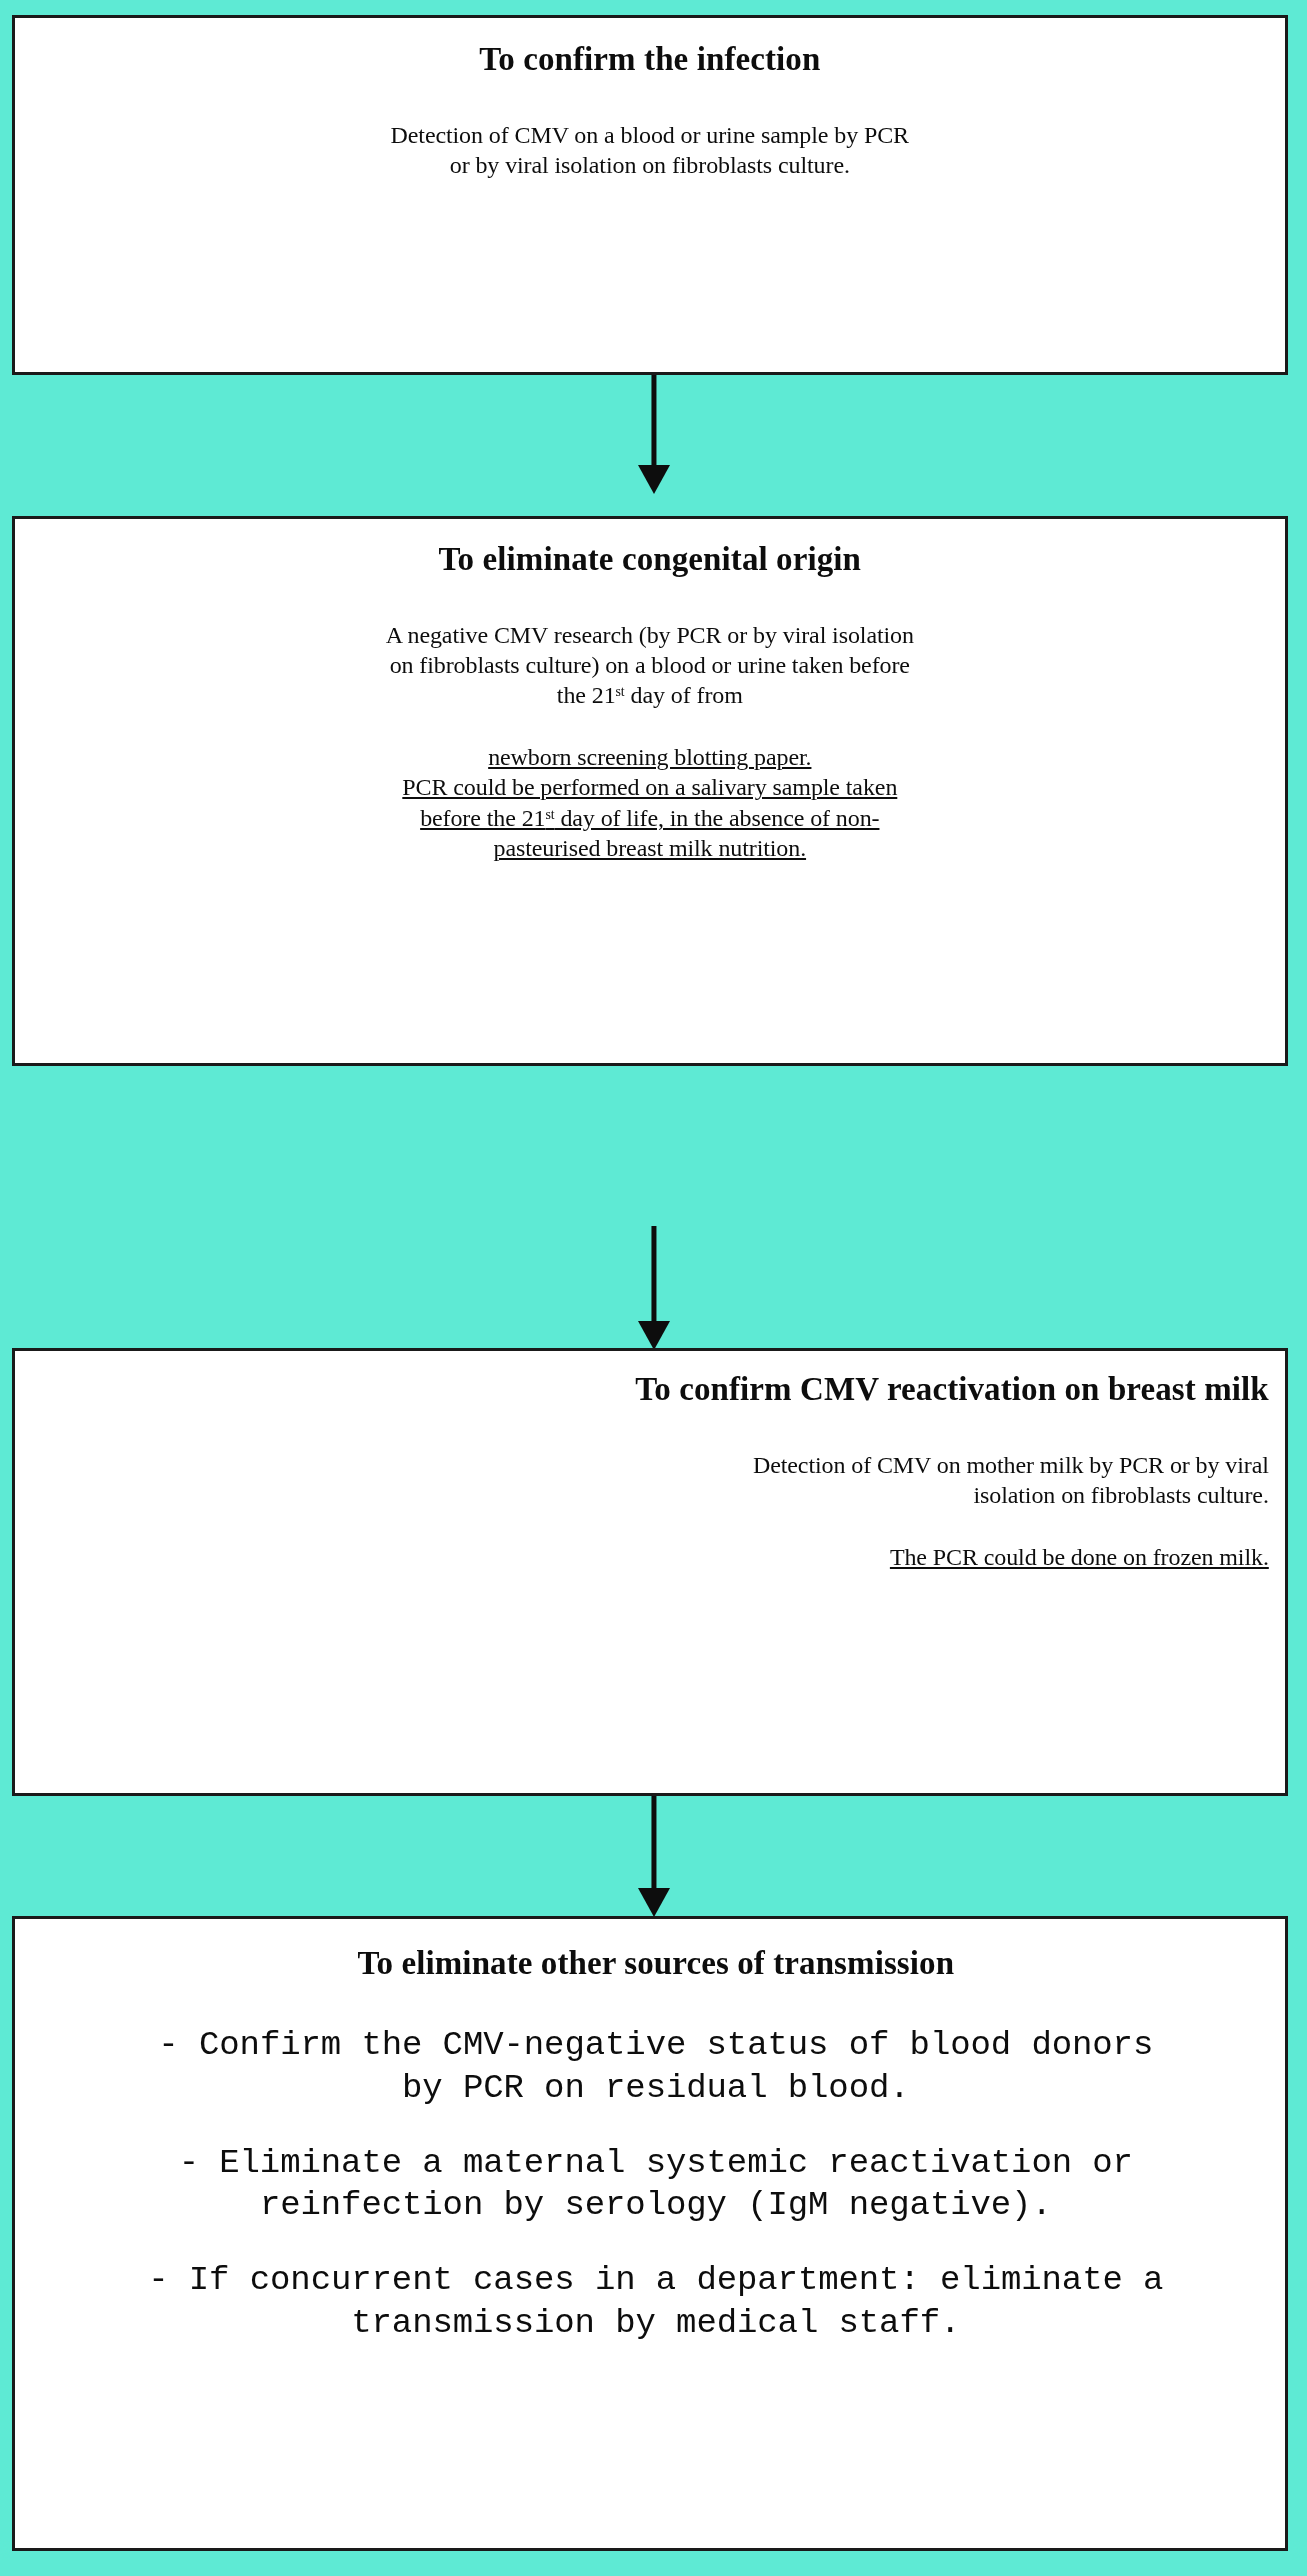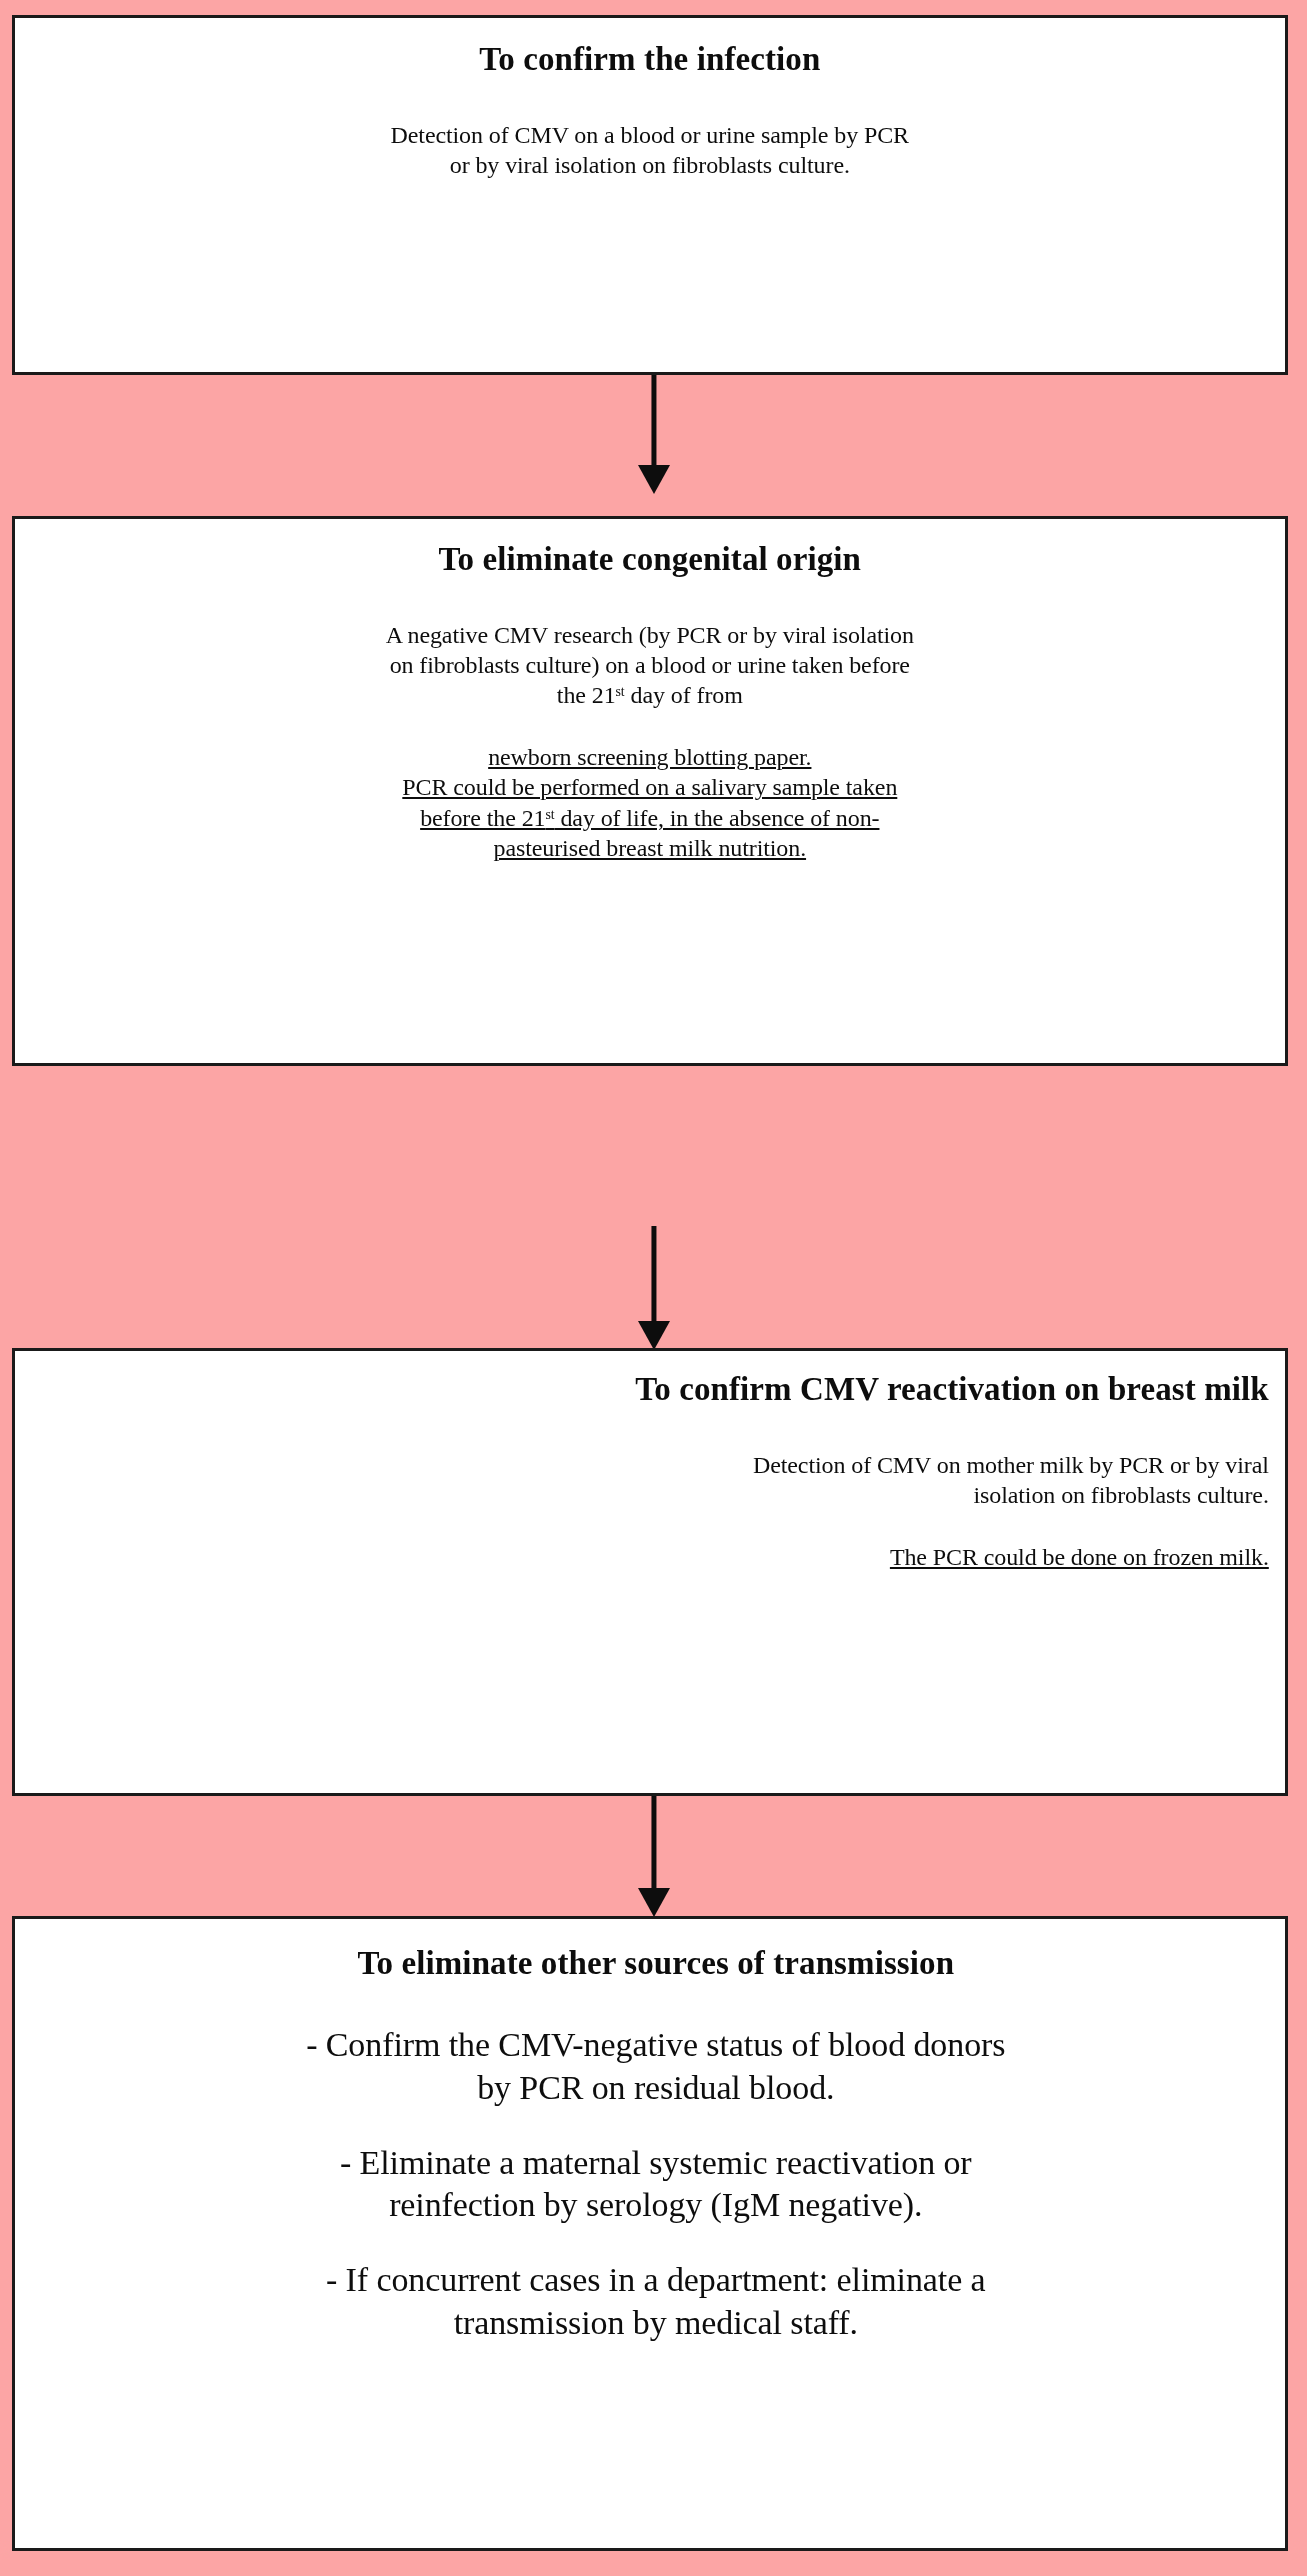--- a/index.html
+++ b/index.html
@@ -11,21 +11,21 @@
   body {
     font-family: "Liberation Serif", "DejaVu Serif", serif;
     color: #0d0d0d;
     -webkit-font-smoothing: antialiased;
   }
 
   #page {
     position: relative;
     width: 1307px;
     height: 2576px;
-    background: #fca5a5;
+    background: #5eead4;
     overflow: hidden;
   }
 
   
   .flow-box {
     position: absolute;
     left: 11.8px;
     width: 1276px;              
     box-sizing: border-box;
     border: 3.7px solid #1a1a1a;
@@ -57,20 +57,21 @@
     text-decoration: underline;
     text-underline-offset: 2.2px;
     text-decoration-thickness: 2.2px;
   }
 
   .bullet-line {
     font-size: 34px;
     line-height: 1.26;
     margin: 0;
     letter-spacing: -0.1px;
+    font-family: Liberation Mono, monospace;
   }
 
   sup {
     font-size: 0.58em;
     vertical-align: 0.52em;
     line-height: 0;
   }
   .spacer-md { height: 32px; }
   .spacer-lg { height: 41px; }
 

